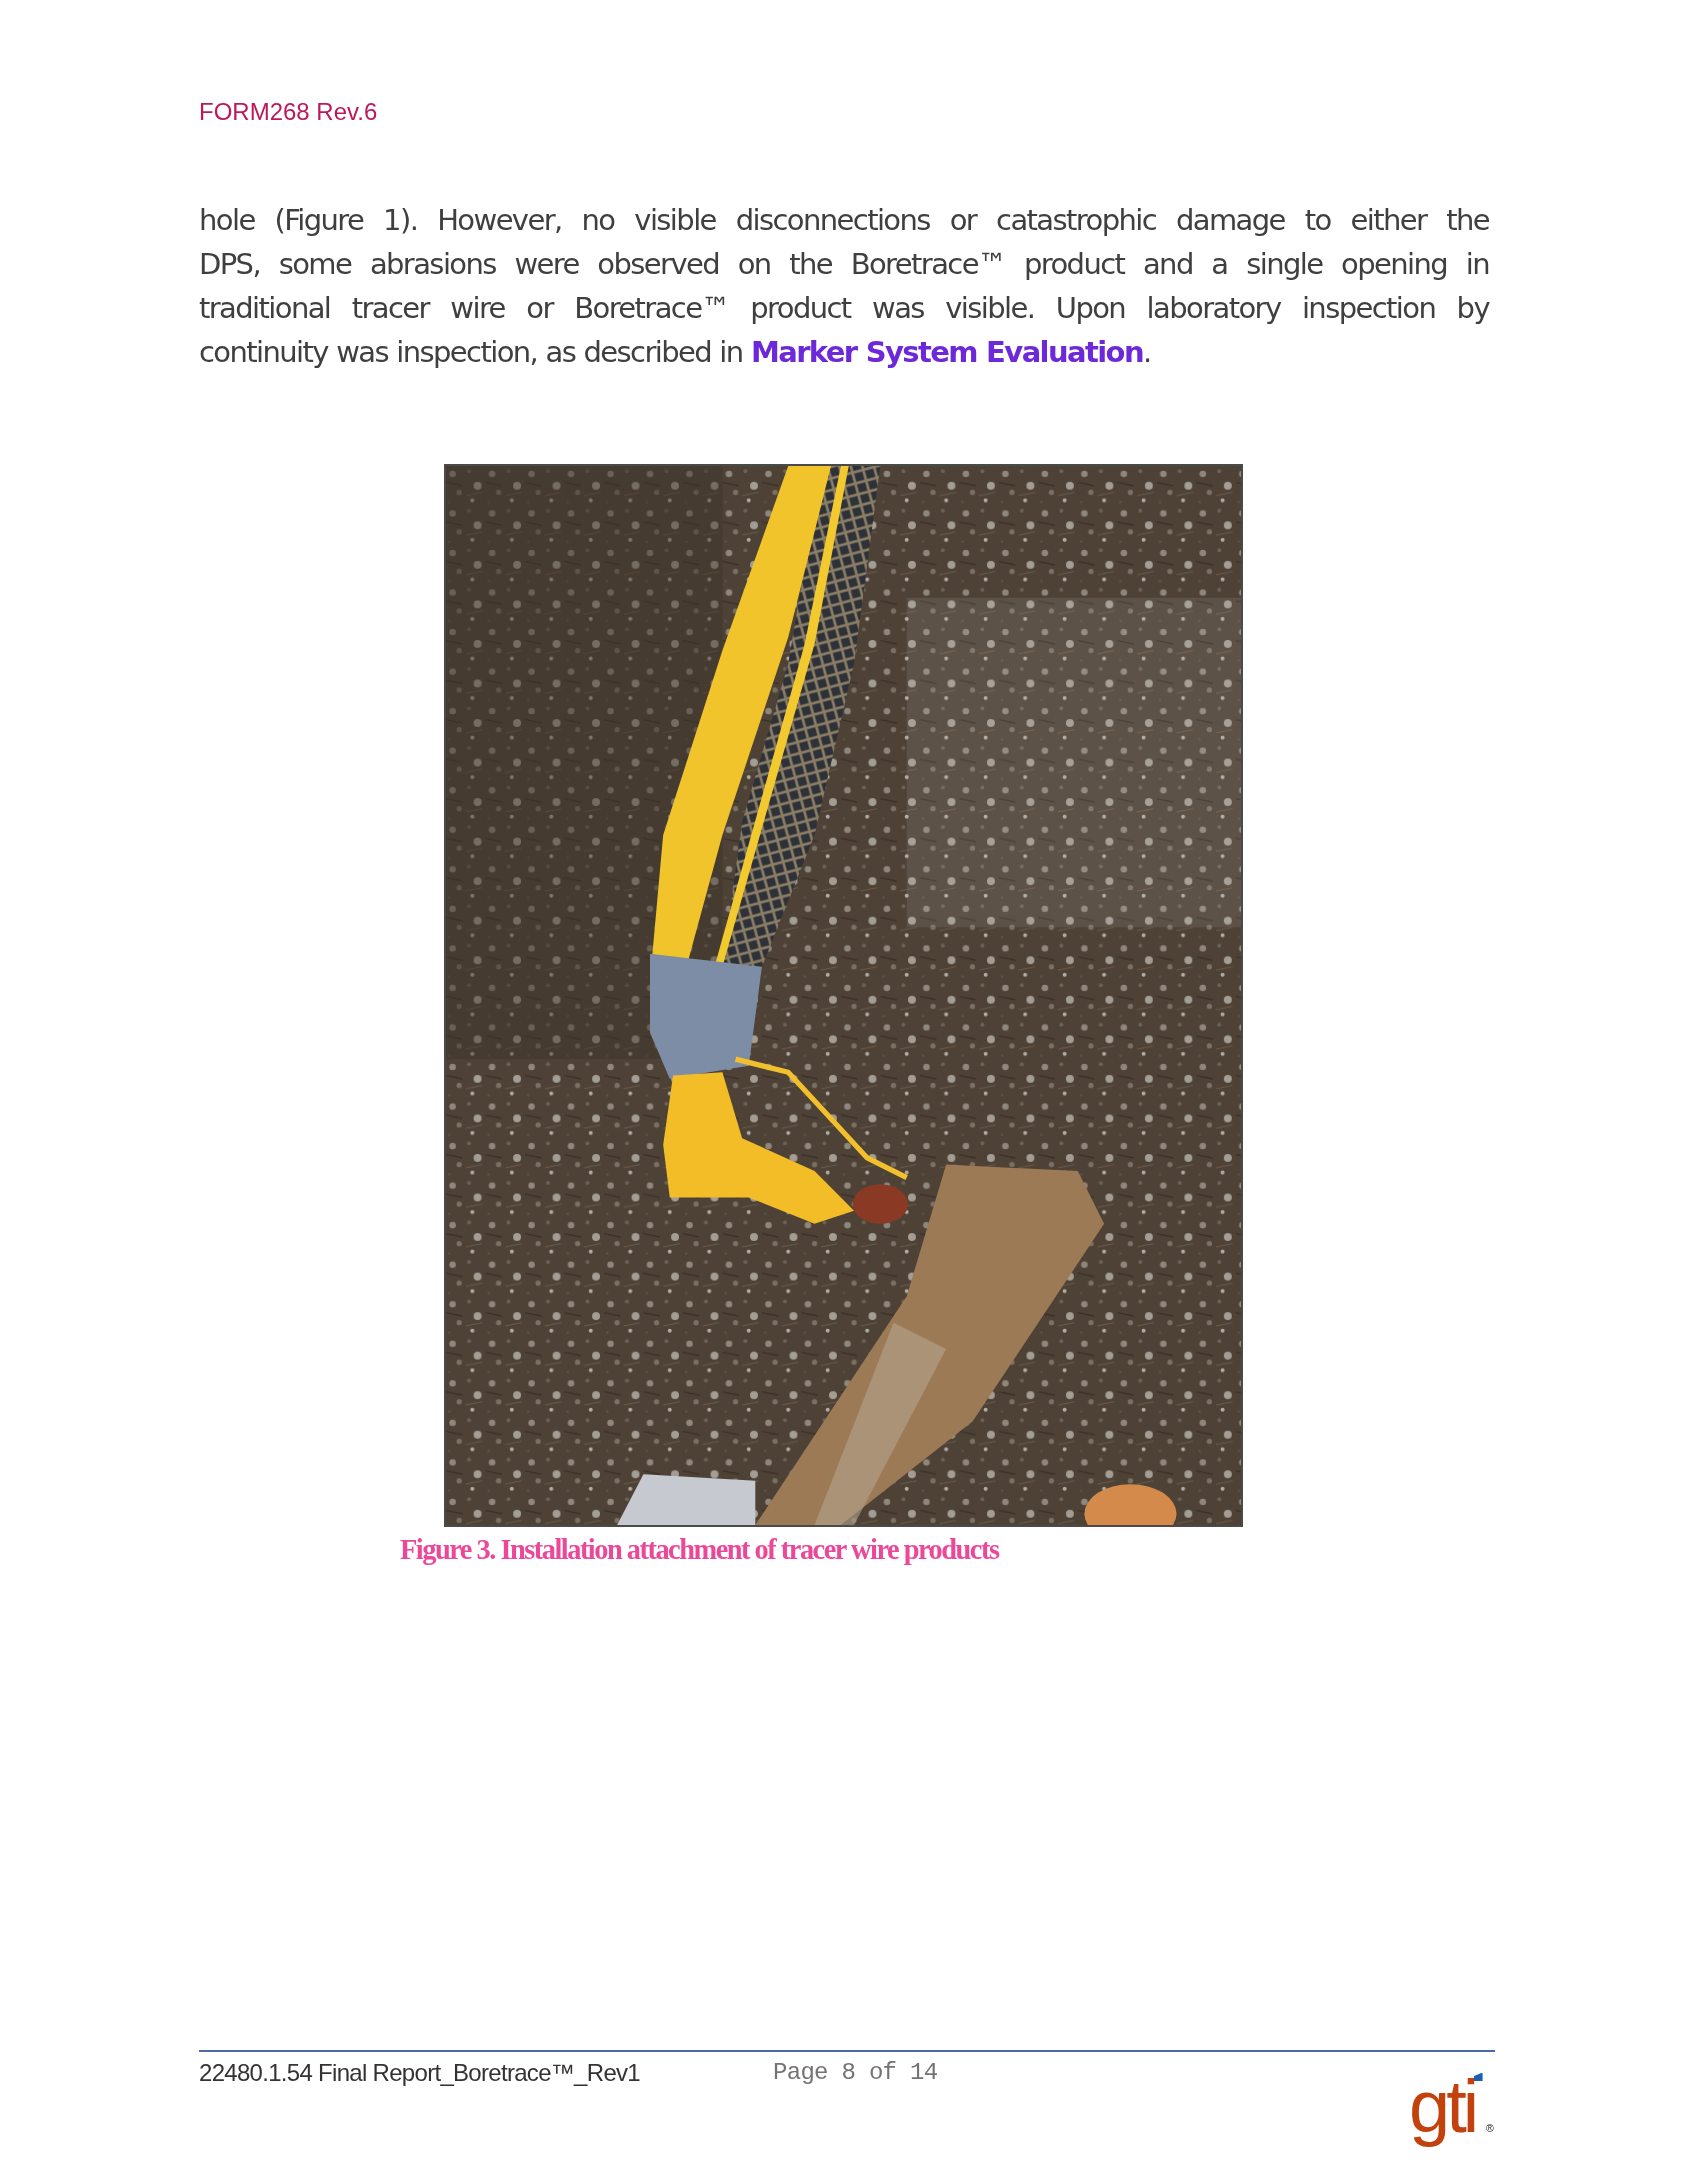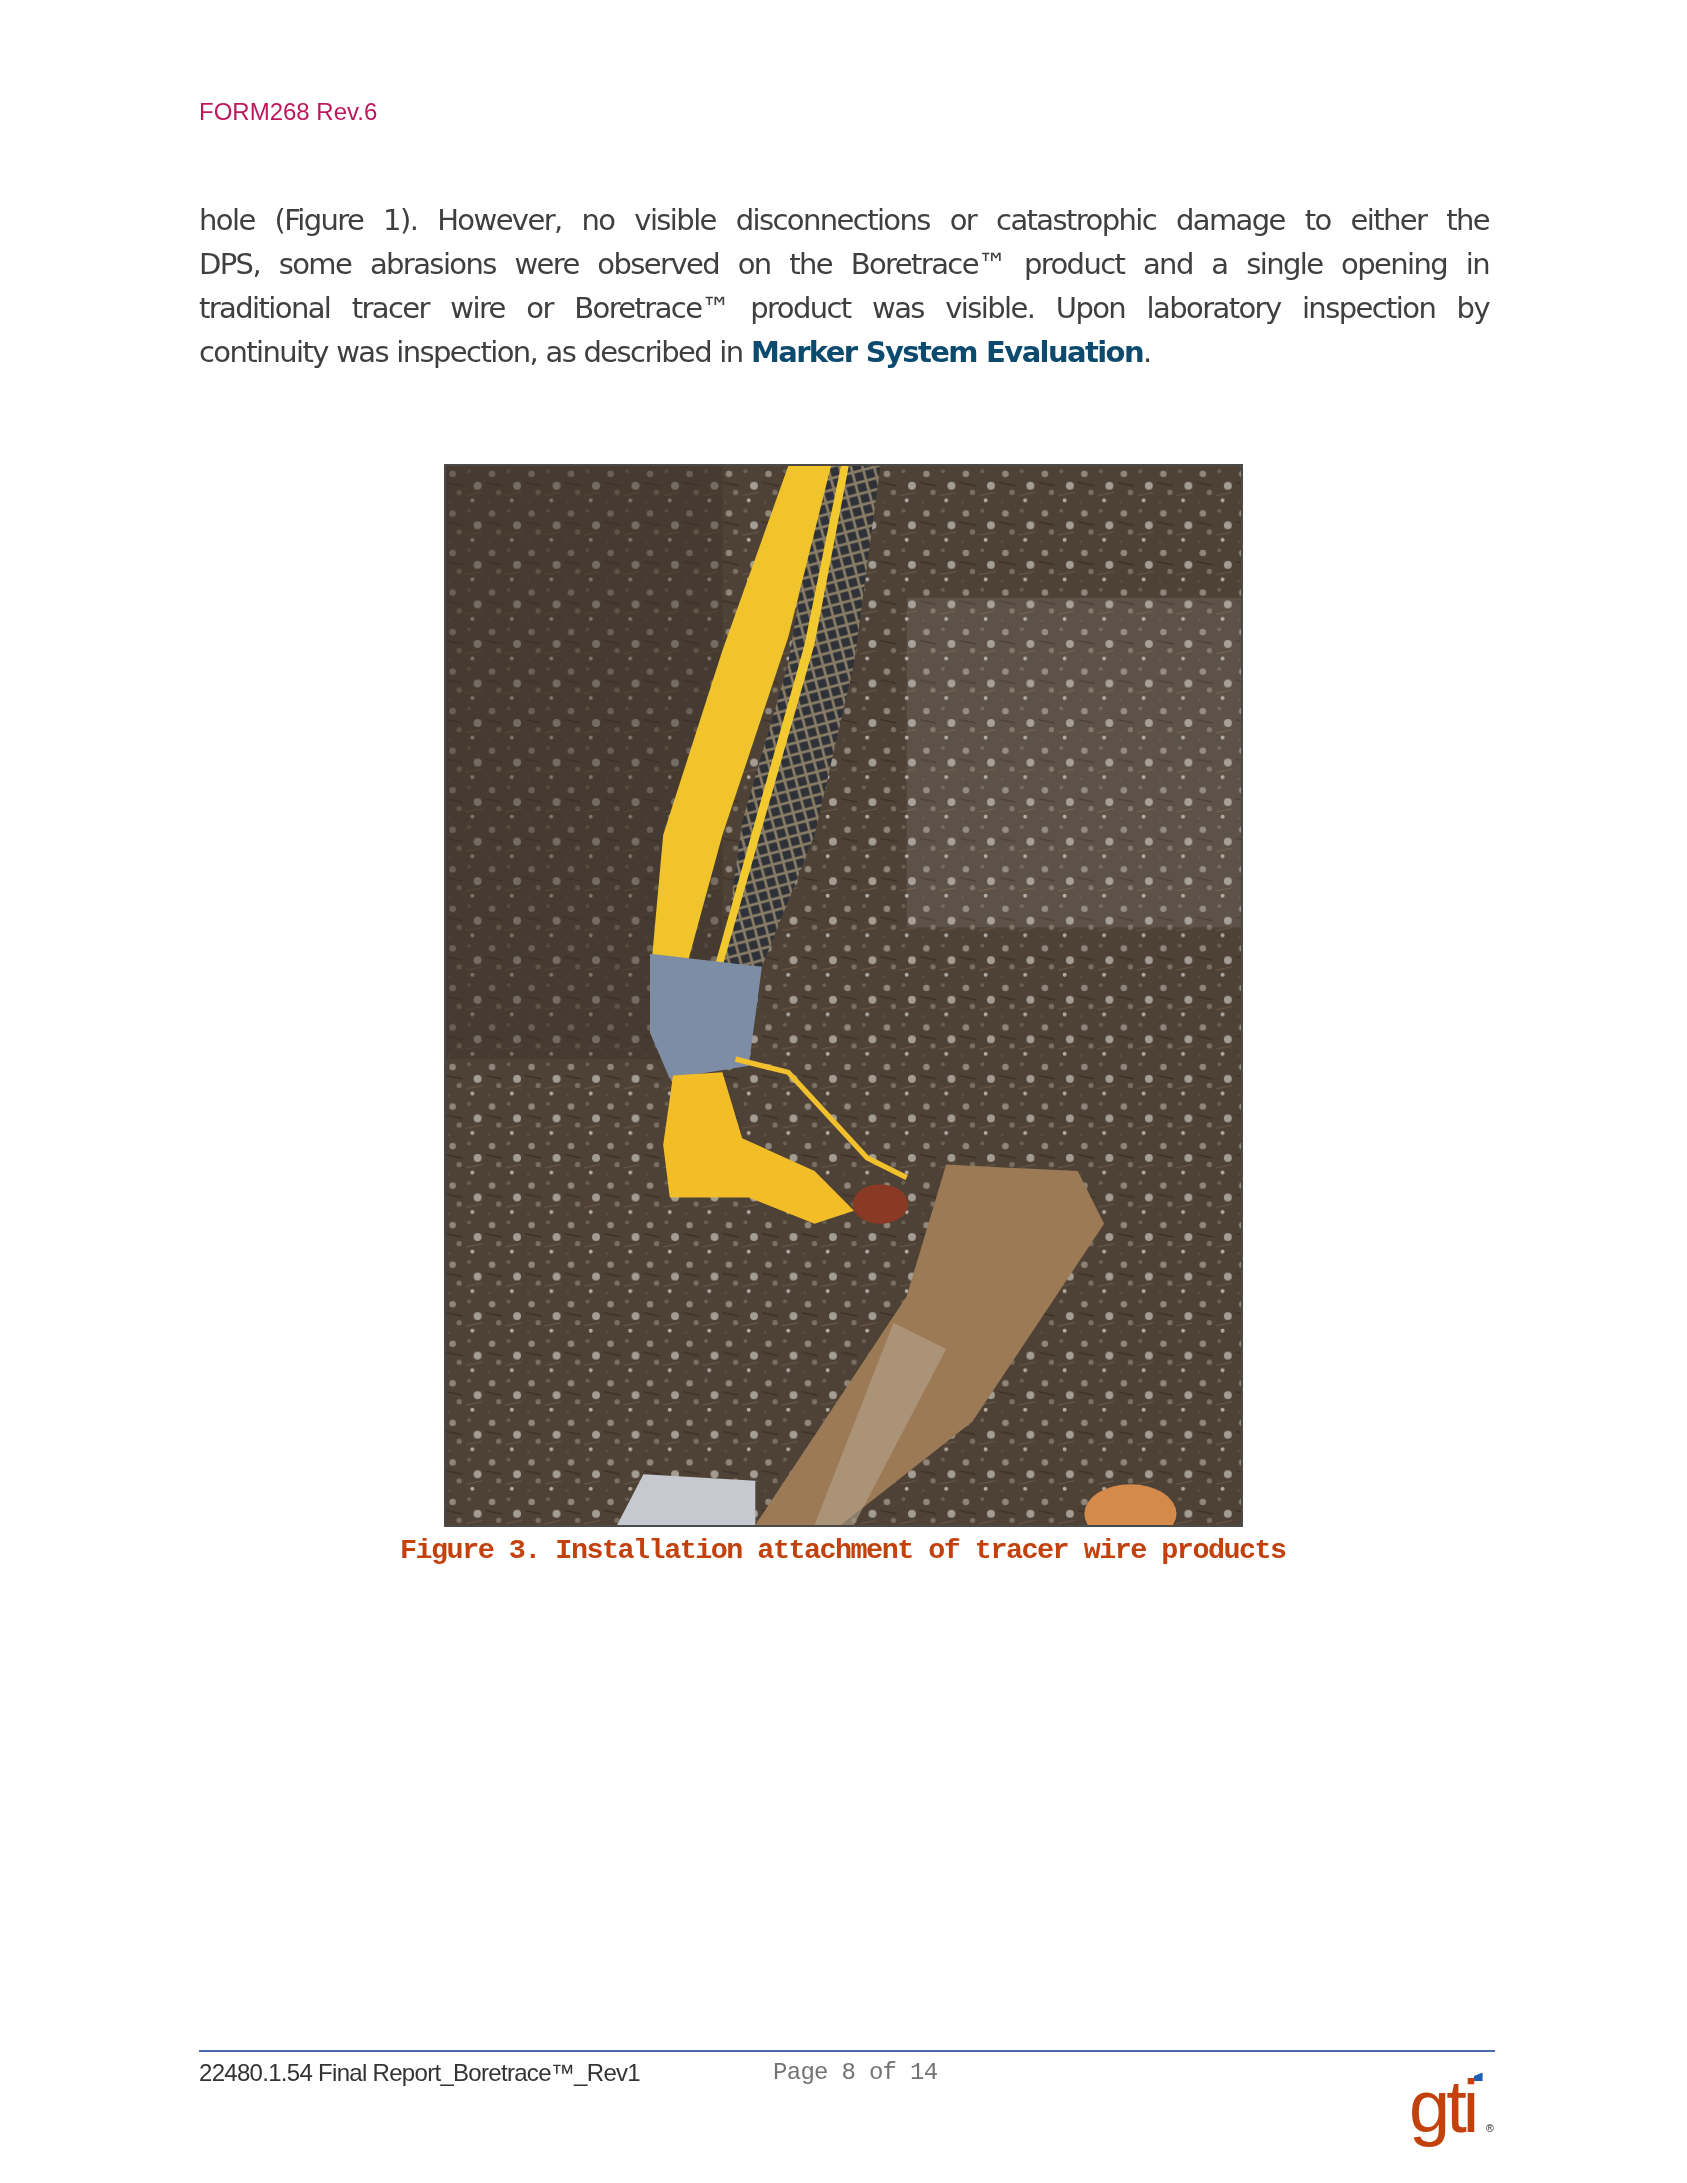--- a/index.html
+++ b/index.html
@@ -1,24 +1,24 @@
 <!DOCTYPE html>
 <html style="font-size:10.6px"><head>
 <meta charset="utf-8">
 <style>
   html, body { margin: 0; padding: 0; background: #ffffff; }
   body { width: 1687px; height: 2183px; position: relative; overflow: hidden; font-family: "Liberation Sans", sans-serif; color: #404040; }
   .header-form { position: absolute; left: 199px; top: 98px; font-family: "Liberation Sans", sans-serif; font-size: 24px; color: #be185d; }
   .body-para { position: absolute; left: 199px; top: 198px; width: 1290px; font-family: "DejaVu Sans", sans-serif; font-size: 29px; line-height: 44px; color: #3f3f3f; text-align: justify; letter-spacing: -1.6px; word-spacing: 0.7px; }
   .body-para .line { display: block; text-align: justify; text-align-last: justify; white-space: nowrap; }
   .body-para .line.last { text-align-last: left; }
-  .body-para b { font-weight: bold; color: #0c4a6e; }
+  .body-para b { font-weight: bold; color: #6d28d9; }
   .figure-frame { position: absolute; left: 444px; top: 464px; width: 799px; height: 1063px; border: 2.6px solid #4a4a4a; box-sizing: border-box; overflow: hidden; background: #4a3f34; }
   .figure-frame svg { width: 100%; height: 100%; display: block; }
-  .caption { position: absolute; left: 400px; top: 1534px; width: 880px; font-family: Liberation Mono, monospace; font-weight: bold; font-size: 28.4px; letter-spacing: -1.5px; color: #c2410c; text-align: left; white-space: nowrap; }
+  .caption { position: absolute; left: 400px; top: 1534px; width: 880px; font-family: Liberation Serif, serif; font-weight: bold; font-size: 28.4px; letter-spacing: -1.5px; color: #ec4899; text-align: left; white-space: nowrap; }
   .footer-rule { position: absolute; left: 199px; top: 2050px; width: 1296px; height: 2px; background: #4a6ba8; }
   .footer-left { position: absolute; left: 199px; top: 2059px; font-family: "Liberation Sans", sans-serif; font-size: 24px; color: #333; letter-spacing: -0.7px; }
   .footer-page { position: absolute; left: 773px; top: 2059px; font-family: Liberation Mono, monospace; font-size: 24px; color: #737373; letter-spacing: -0.7px; }
   .logo { position: absolute; left: 1409px; top: 2064px; width: 99px; height: 86px; }
   .logo-text { position: absolute; left: 0; top: 0; font-family: "Liberation Sans", sans-serif; font-size: 74px; color: #c2410c; letter-spacing: -4px; line-height: 86px; }
   .logo-mark { position: absolute; left: 65px; top: 8.6px; width: 8.6px; height: 8.6px; background: #1d5fb5; clip-path: polygon(0 40%, 100% 0, 100% 100%, 0 100%); }
   .logo-reg { position: absolute; left: 77px; top: 58px; font-size: 10.6px; color: #222; font-family: "Liberation Sans", sans-serif; }
 </style>
 </head>
 <body>

